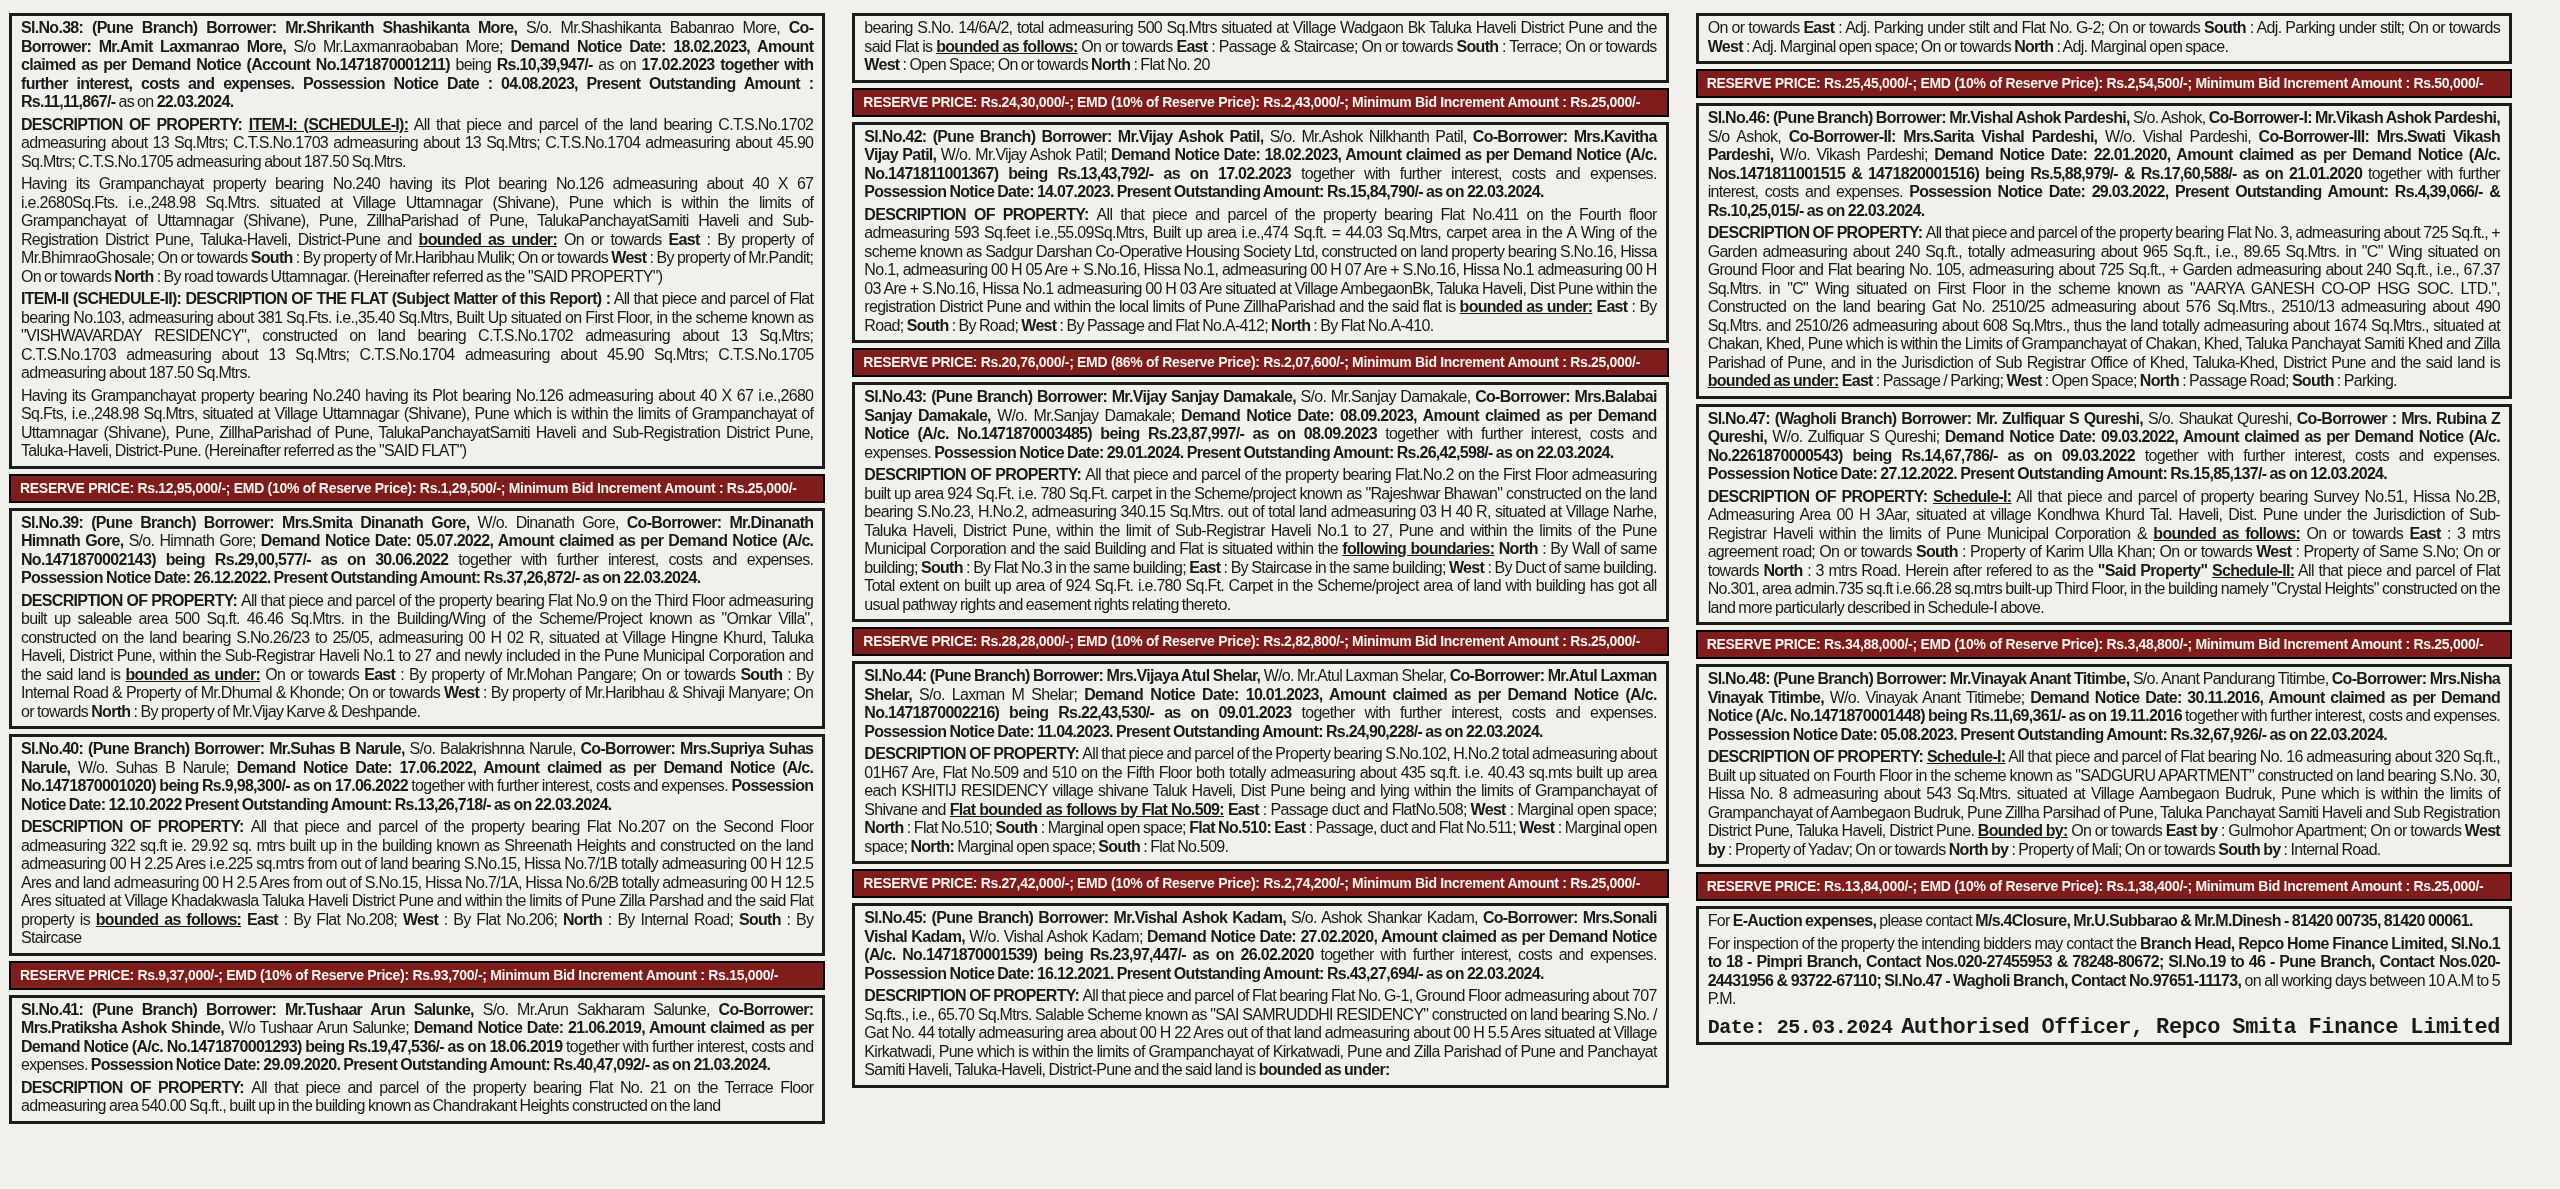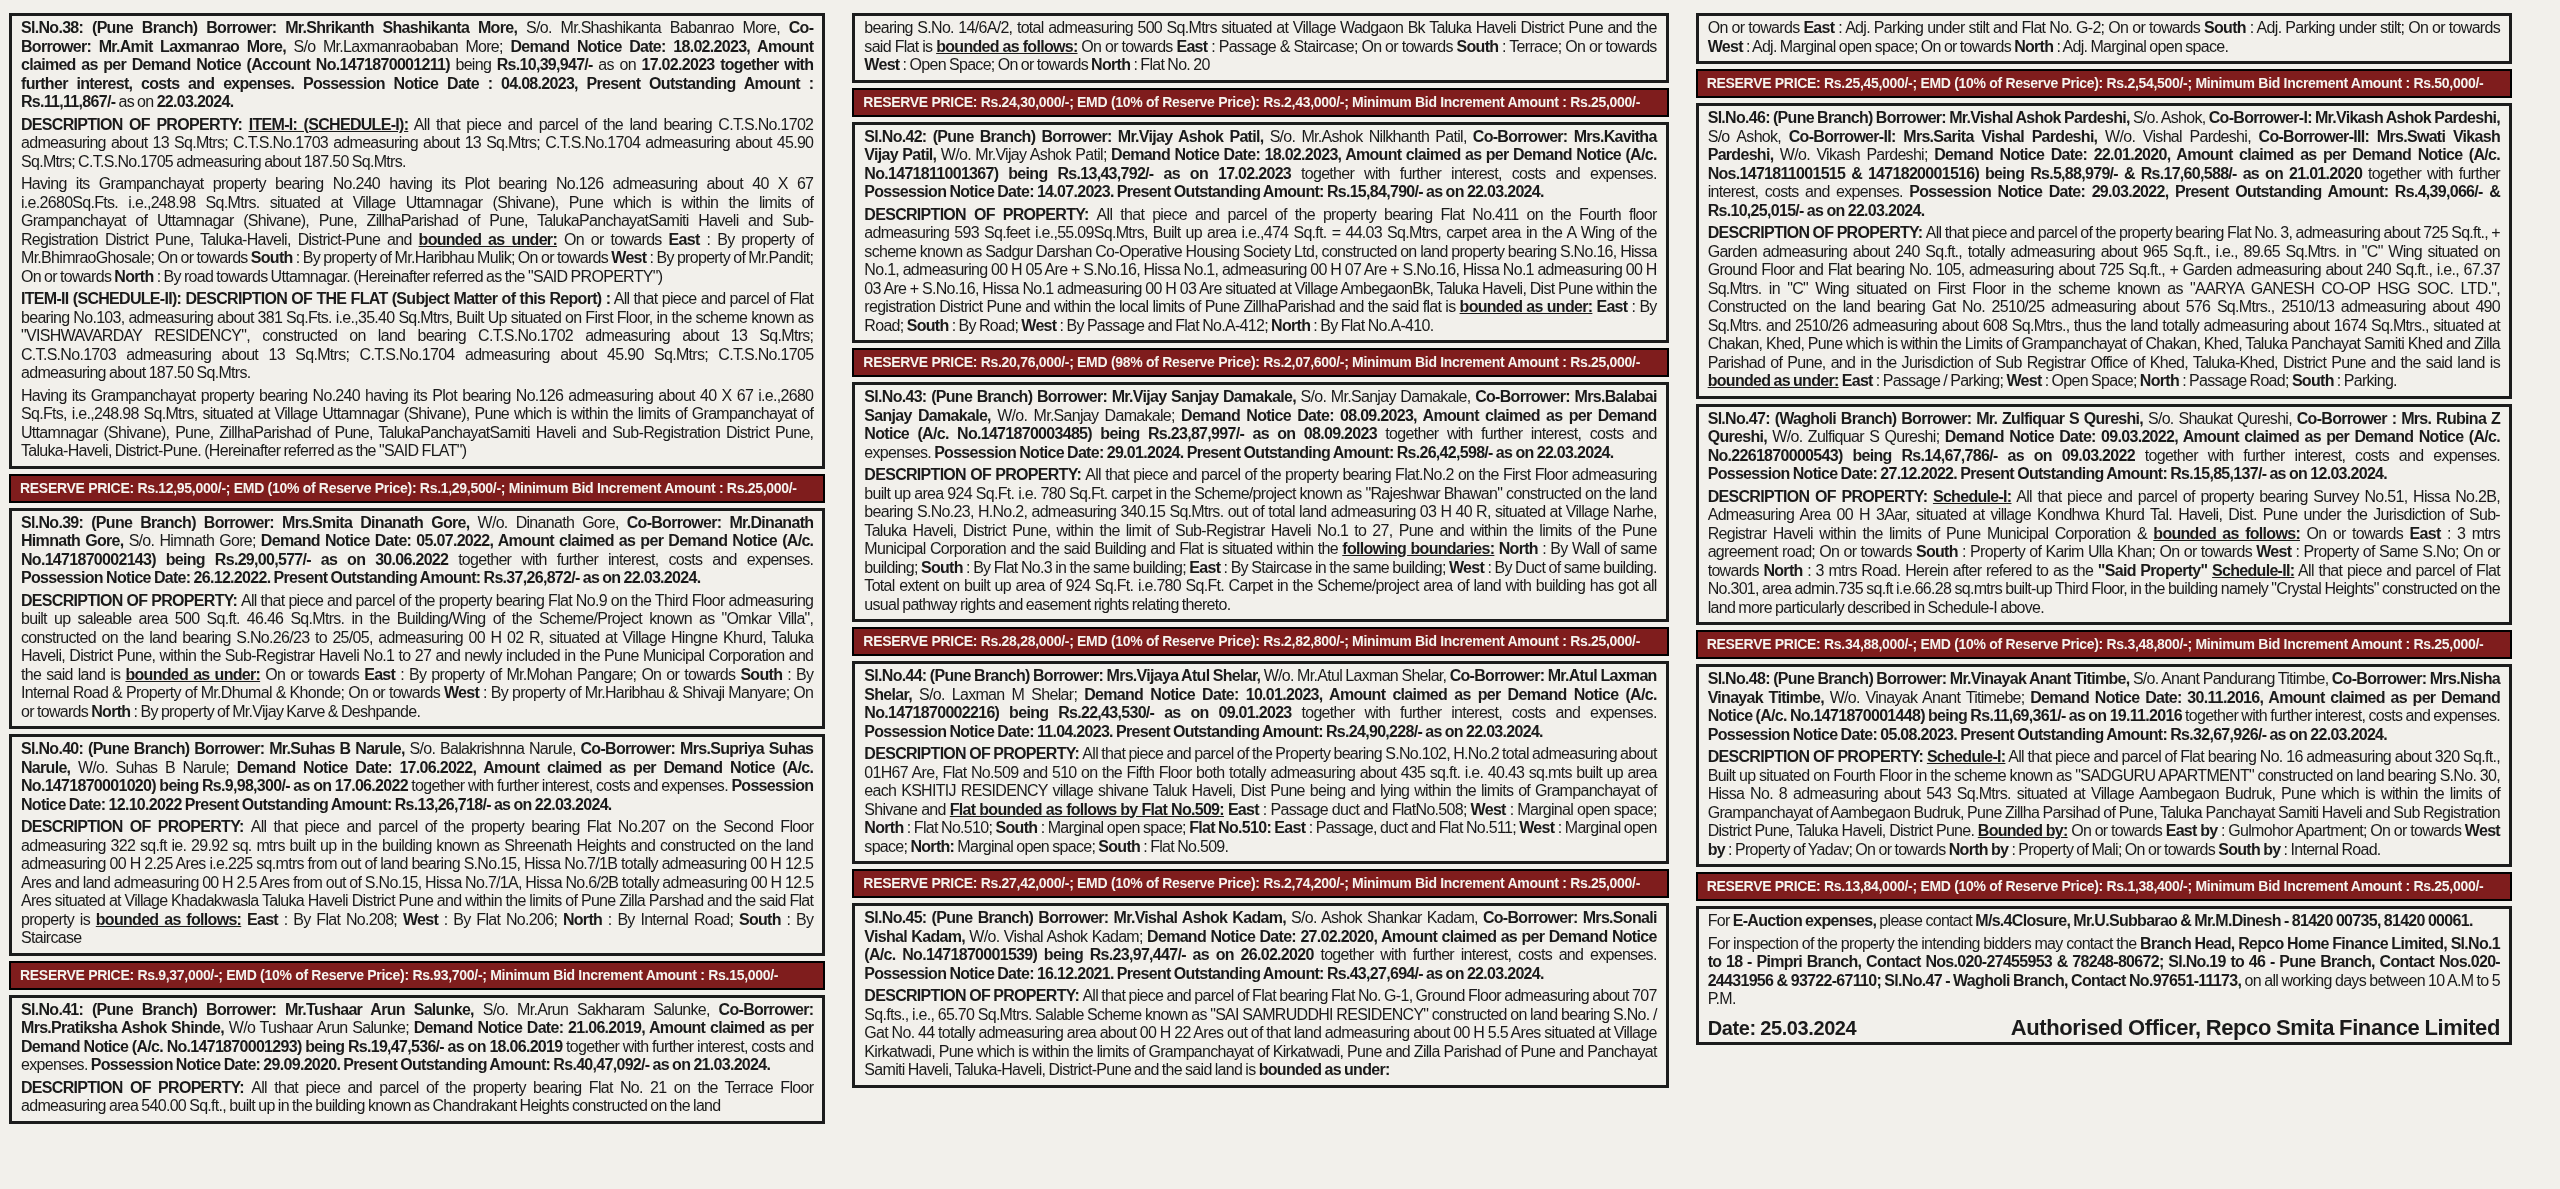--- a/index.html
+++ b/index.html
@@ -20,21 +20,21 @@
   .u{text-decoration:underline;margin-top:8px;}
   .bar{
     background:#7f1d1d;color:#f5f4ef;border:2px solid #000;
     font-weight:bold;font-size:14px;line-height:19px;
     letter-spacing:-0.3px;word-spacing:0;
     padding:3px 9px 3px;margin-bottom:5px;
     white-space:nowrap;overflow:hidden;
   }
   .footer-row{
     display:flex;justify-content:space-between;align-items:baseline;
-    margin-top:10px;font-weight:bold;letter-spacing:-0.4px;
+    margin-top:10px;font-weight:bold;letter-spacing:-0.4px;font-family:Liberation Mono, monospace;
   }
   .footer-row .date{font-size:20px;}
   .footer-row .sign{font-size:22px;}
 </style>
 </head>
 <body>
 
 <div class="page">
   <div class="cols" id="columns">
       <div class="col">
@@ -62,21 +62,21 @@
       </div>
       <div class="col">
         <div class="box">
           <p class="para"><span>bearing S.No. 14/6A/2, total admeasuring 500 Sq.Mtrs situated at Village Wadgaon Bk Taluka Haveli District Pune and the said Flat is </span><span class="b u">bounded as follows:</span><span> On or towards </span><span class="b">East</span><span> : Passage &amp; Staircase; On or towards </span><span class="b">South</span><span> : Terrace; On or towards </span><span class="b">West</span><span> : Open Space; On or towards </span><span class="b">North</span><span> : Flat No. 20</span></p>
         </div>
         <div class="bar">RESERVE PRICE: Rs.24,30,000/-; EMD (10% of Reserve Price): Rs.2,43,000/-; Minimum Bid Increment Amount : Rs.25,000/-</div>
         <div class="box">
           <p class="para"><span class="b">Sl.No.42: (Pune Branch) Borrower: Mr.Vijay Ashok Patil, </span><span>S/o. Mr.Ashok Nilkhanth Patil, </span><span class="b">Co-Borrower: Mrs.Kavitha Vijay Patil, </span><span>W/o. Mr.Vijay Ashok Patil; </span><span class="b">Demand Notice Date: 18.02.2023, Amount claimed as per Demand Notice (A/c. No.1471811001367) being Rs.13,43,792/- as on 17.02.2023 </span><span>together with further interest, costs and expenses. </span><span class="b">Possession Notice Date: 14.07.2023. Present Outstanding Amount: Rs.15,84,790/- as on 22.03.2024.</span></p>
           <p class="para"><span class="b">DESCRIPTION OF PROPERTY: </span><span>All that piece and parcel of the property bearing Flat No.411 on the Fourth floor admeasuring 593 Sq.feet i.e.,55.09Sq.Mtrs, Built up area i.e.,474 Sq.ft. = 44.03 Sq.Mtrs, carpet area in the A Wing of the scheme known as Sadgur Darshan Co-Operative Housing Society Ltd, constructed on land property bearing S.No.16, Hissa No.1, admeasuring 00 H 05 Are + S.No.16, Hissa No.1, admeasuring 00 H 07 Are + S.No.16, Hissa No.1 admeasuring 00 H 03 Are + S.No.16, Hissa No.1 admeasuring 00 H 03 Are situated at Village AmbegaonBk, Taluka Haveli, Dist Pune within the registration District Pune and within the local limits of Pune ZillhaParishad and the said flat is </span><span class="b u">bounded as under:</span><span> </span><span class="b">East</span><span> : By Road; </span><span class="b">South</span><span> : By Road; </span><span class="b">West</span><span> : By Passage and Flat No.A-412; </span><span class="b">North</span><span> : By Flat No.A-410.</span></p>
         </div>
-        <div class="bar">RESERVE PRICE: Rs.20,76,000/-; EMD (98% of Reserve Price): Rs.2,07,600/-; Minimum Bid Increment Amount : Rs.25,000/-</div>
+        <div class="bar">RESERVE PRICE: Rs.20,76,000/-; EMD (86% of Reserve Price): Rs.2,07,600/-; Minimum Bid Increment Amount : Rs.25,000/-</div>
         <div class="box">
           <p class="para"><span class="b">Sl.No.43: (Pune Branch) Borrower: Mr.Vijay Sanjay Damakale, </span><span>S/o. Mr.Sanjay Damakale, </span><span class="b">Co-Borrower: Mrs.Balabai Sanjay Damakale, </span><span>W/o. Mr.Sanjay Damakale; </span><span class="b">Demand Notice Date: 08.09.2023, Amount claimed as per Demand Notice (A/c. No.1471870003485) being Rs.23,87,997/- as on 08.09.2023 </span><span>together with further interest, costs and expenses. </span><span class="b">Possession Notice Date: 29.01.2024. Present Outstanding Amount: Rs.26,42,598/- as on 22.03.2024.</span></p>
           <p class="para"><span class="b">DESCRIPTION OF PROPERTY: </span><span>All that piece and parcel of the property bearing Flat.No.2 on the First Floor admeasuring built up area 924 Sq.Ft. i.e. 780 Sq.Ft. carpet in the Scheme/project known as "Rajeshwar Bhawan" constructed on the land bearing S.No.23, H.No.2, admeasuring 340.15 Sq.Mtrs. out of total land admeasuring 03 H 40 R, situated at Village Narhe, Taluka Haveli, District Pune, within the limit of Sub-Registrar Haveli No.1 to 27, Pune and within the limits of the Pune Municipal Corporation and the said Building and Flat is situated within the </span><span class="b u">following boundaries:</span><span> </span><span class="b">North</span><span> : By Wall of same building; </span><span class="b">South</span><span> : By Flat No.3 in the same building; </span><span class="b">East</span><span> : By Staircase in the same building; </span><span class="b">West</span><span> : By Duct of same building. Total extent on built up area of 924 Sq.Ft. i.e.780 Sq.Ft. Carpet in the Scheme/project area of land with building has got all usual pathway rights and easement rights relating thereto.</span></p>
         </div>
         <div class="bar">RESERVE PRICE: Rs.28,28,000/-; EMD (10% of Reserve Price): Rs.2,82,800/-; Minimum Bid Increment Amount : Rs.25,000/-</div>
         <div class="box">
           <p class="para"><span class="b">Sl.No.44: (Pune Branch) Borrower: Mrs.Vijaya Atul Shelar, </span><span>W/o. Mr.Atul Laxman Shelar, </span><span class="b">Co-Borrower: Mr.Atul Laxman Shelar, </span><span>S/o. Laxman M Shelar; </span><span class="b">Demand Notice Date: 10.01.2023, Amount claimed as per Demand Notice (A/c. No.1471870002216) being Rs.22,43,530/- as on 09.01.2023 </span><span>together with further interest, costs and expenses. </span><span class="b">Possession Notice Date: 11.04.2023. Present Outstanding Amount: Rs.24,90,228/- as on 22.03.2024.</span></p>
           <p class="para"><span class="b">DESCRIPTION OF PROPERTY: </span><span>All that piece and parcel of the Property bearing S.No.102, H.No.2 total admeasuring about 01H67 Are, Flat No.509 and 510 on the Fifth Floor both totally admeasuring about 435 sq.ft. i.e. 40.43 sq.mts built up area each KSHITIJ RESIDENCY village shivane Taluk Haveli, Dist Pune being and lying within the limits of Grampanchayat of Shivane and </span><span class="b u">Flat bounded as follows by Flat No.509:</span><span> </span><span class="b">East</span><span> : Passage duct and FlatNo.508; </span><span class="b">West</span><span> : Marginal open space; </span><span class="b">North</span><span> : Flat No.510; </span><span class="b">South</span><span> : Marginal open space; </span><span class="b">Flat No.510: East</span><span> : Passage, duct and Flat No.511; </span><span class="b">West</span><span> : Marginal open space; </span><span class="b">North:</span><span> Marginal open space; </span><span class="b">South</span><span> : Flat No.509.</span></p>
         </div>
         <div class="bar">RESERVE PRICE: Rs.27,42,000/-; EMD (10% of Reserve Price): Rs.2,74,200/-; Minimum Bid Increment Amount : Rs.25,000/-</div>

